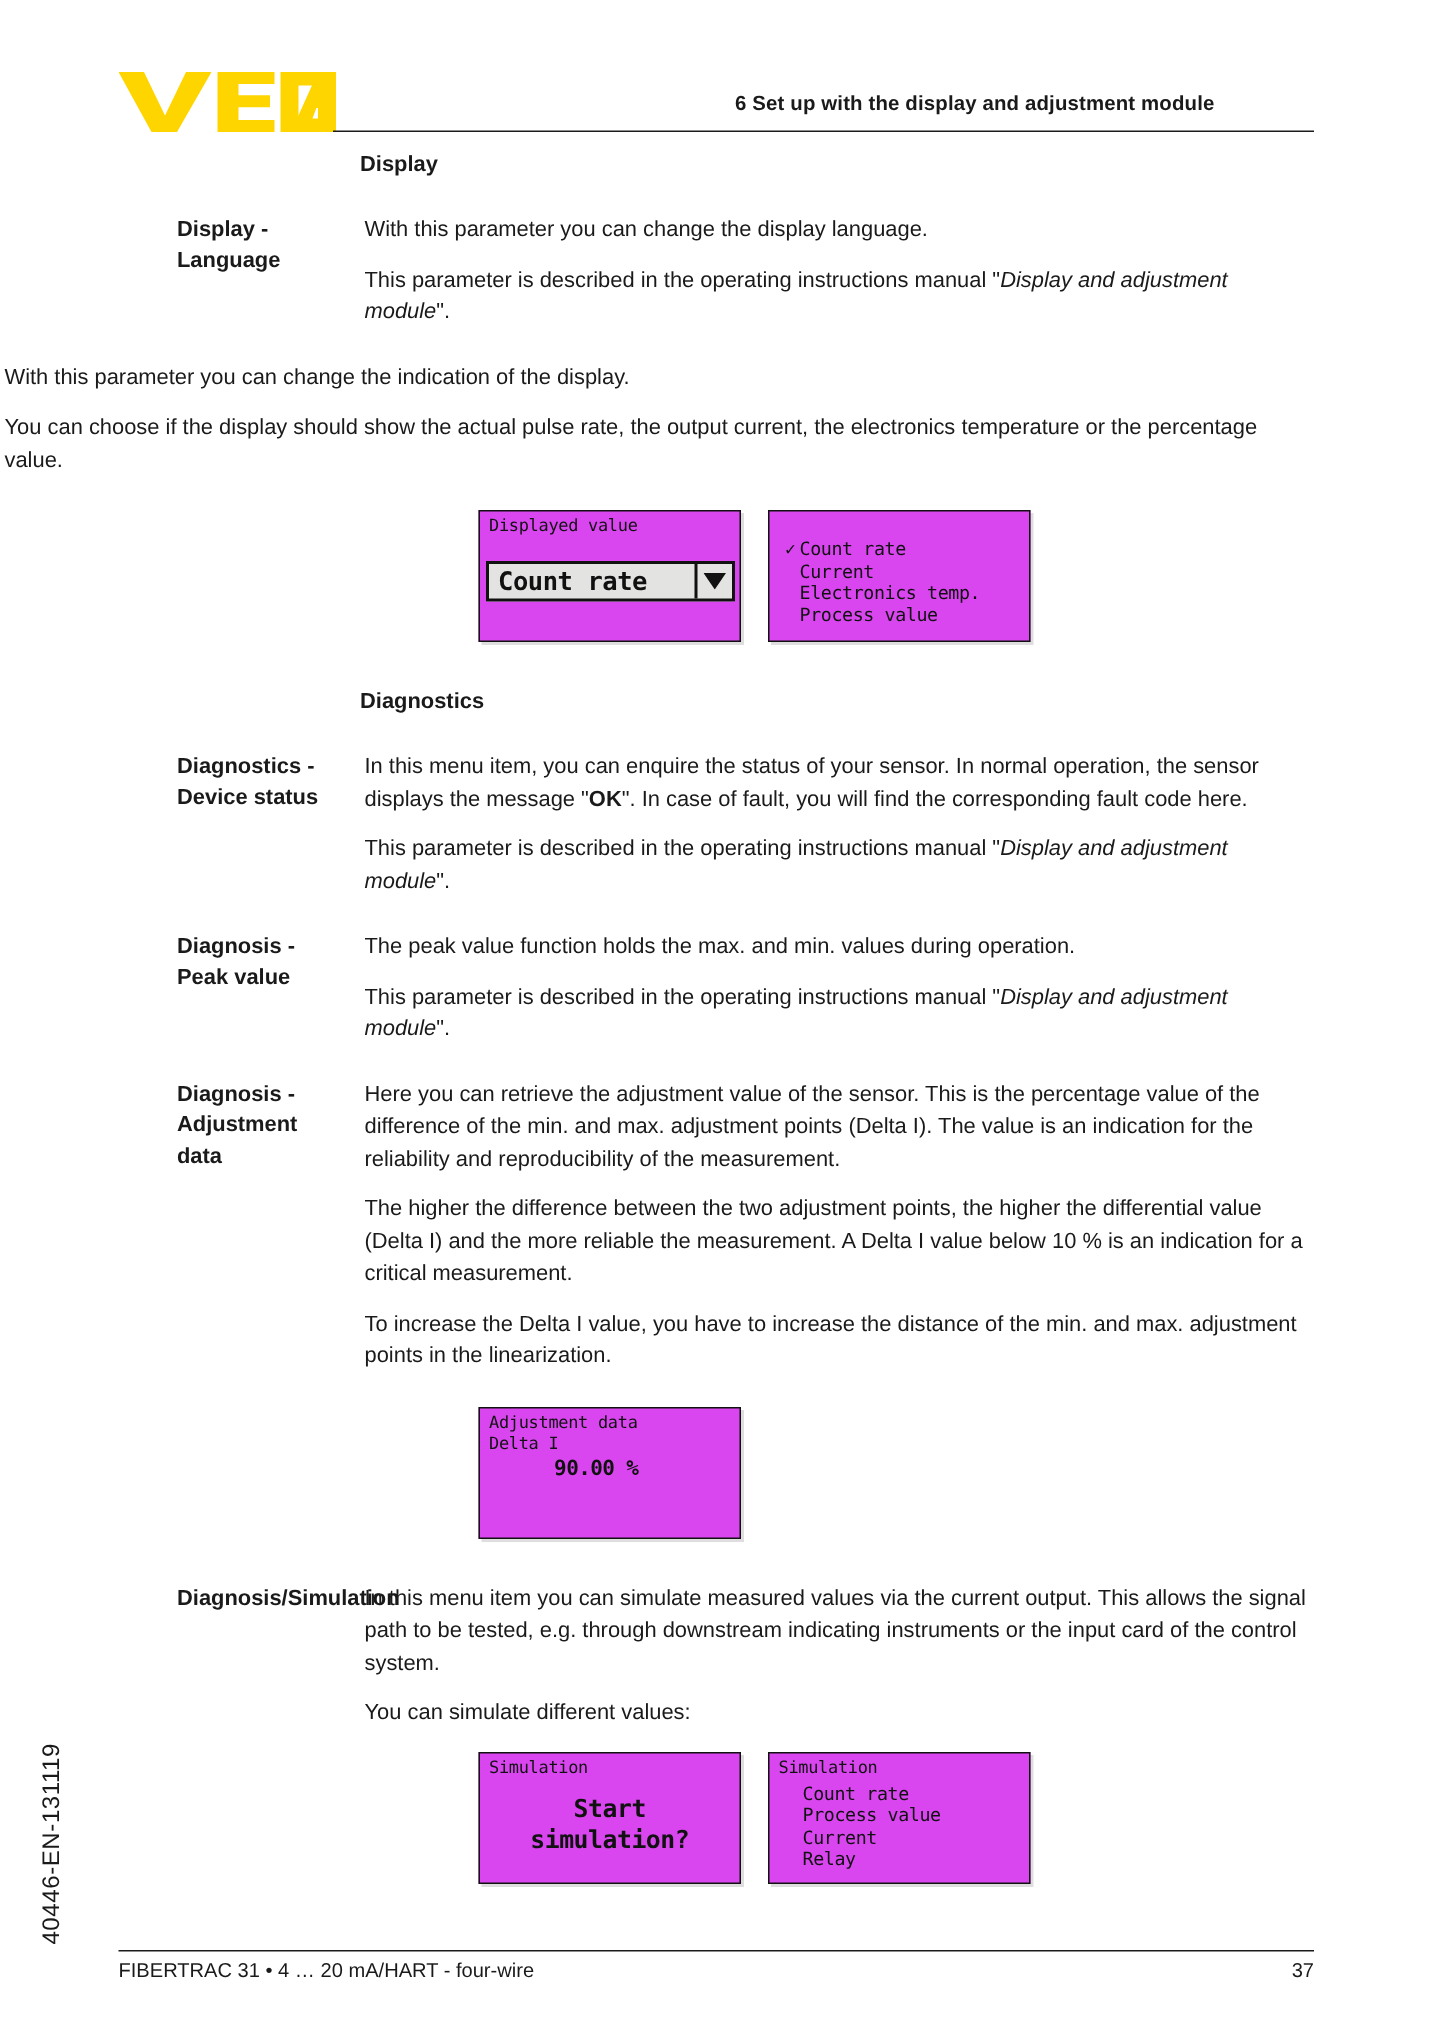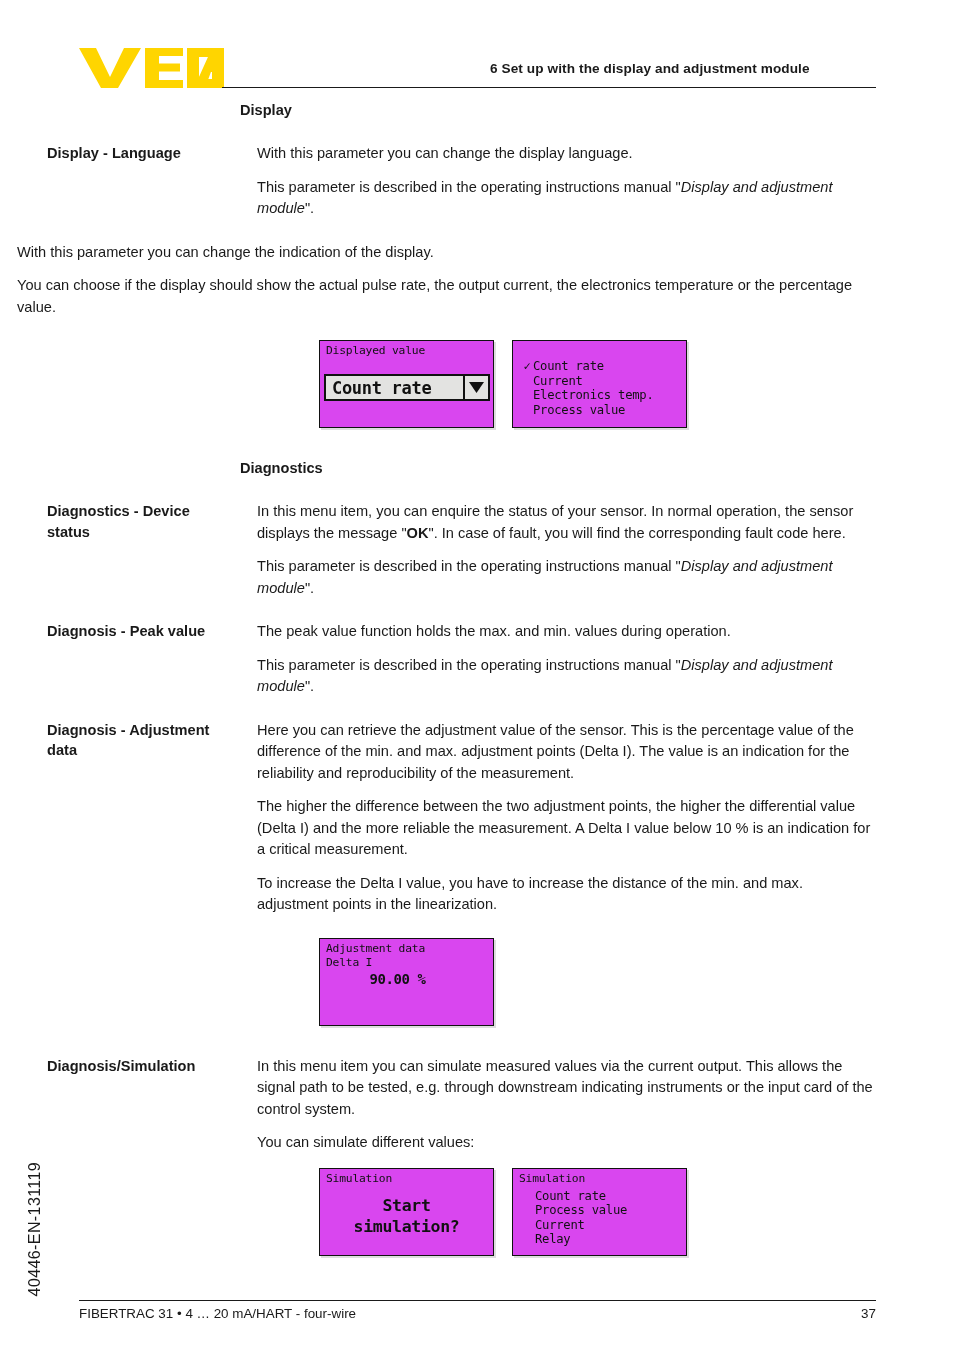--- a/index.html
+++ b/index.html
@@ -63,41 +63,41 @@
     width: 954px;
   }
   .row {
     position: relative;
     display: flex;
     align-items: flex-start;
   }
   .col-label {
     width: 240px;
     flex: 0 0 240px;
-    padding-left: 47px;
+    padding-left: 118px;
     padding-right: 8px;
     font-size: 14.6px;
     font-weight: bold;
     line-height: 20.5px;
     color: #1a1a1a;
   }
   .col-body {
     flex: 1 1 auto;
     padding-right: 78px;
     font-size: 14.6px;
     line-height: 21.5px;
     color: #1a1a1a;
   }
   .section-head {
     font-size: 14.6px;
     font-weight: bold;
     line-height: 21px;
   }
   p.para {
-    margin: 0 0 12px 17px;
+    margin: 0 0 12px 3px;
   }
   p.para:last-child { margin-bottom: 0; }
   .ital { font-style: italic; }
   .bold { font-weight: bold; }
 
   .spacer-sm { height: 14px; }
   .spacer-md { height: 22px; }
   .spacer-lg { height: 30px; }
 
   

